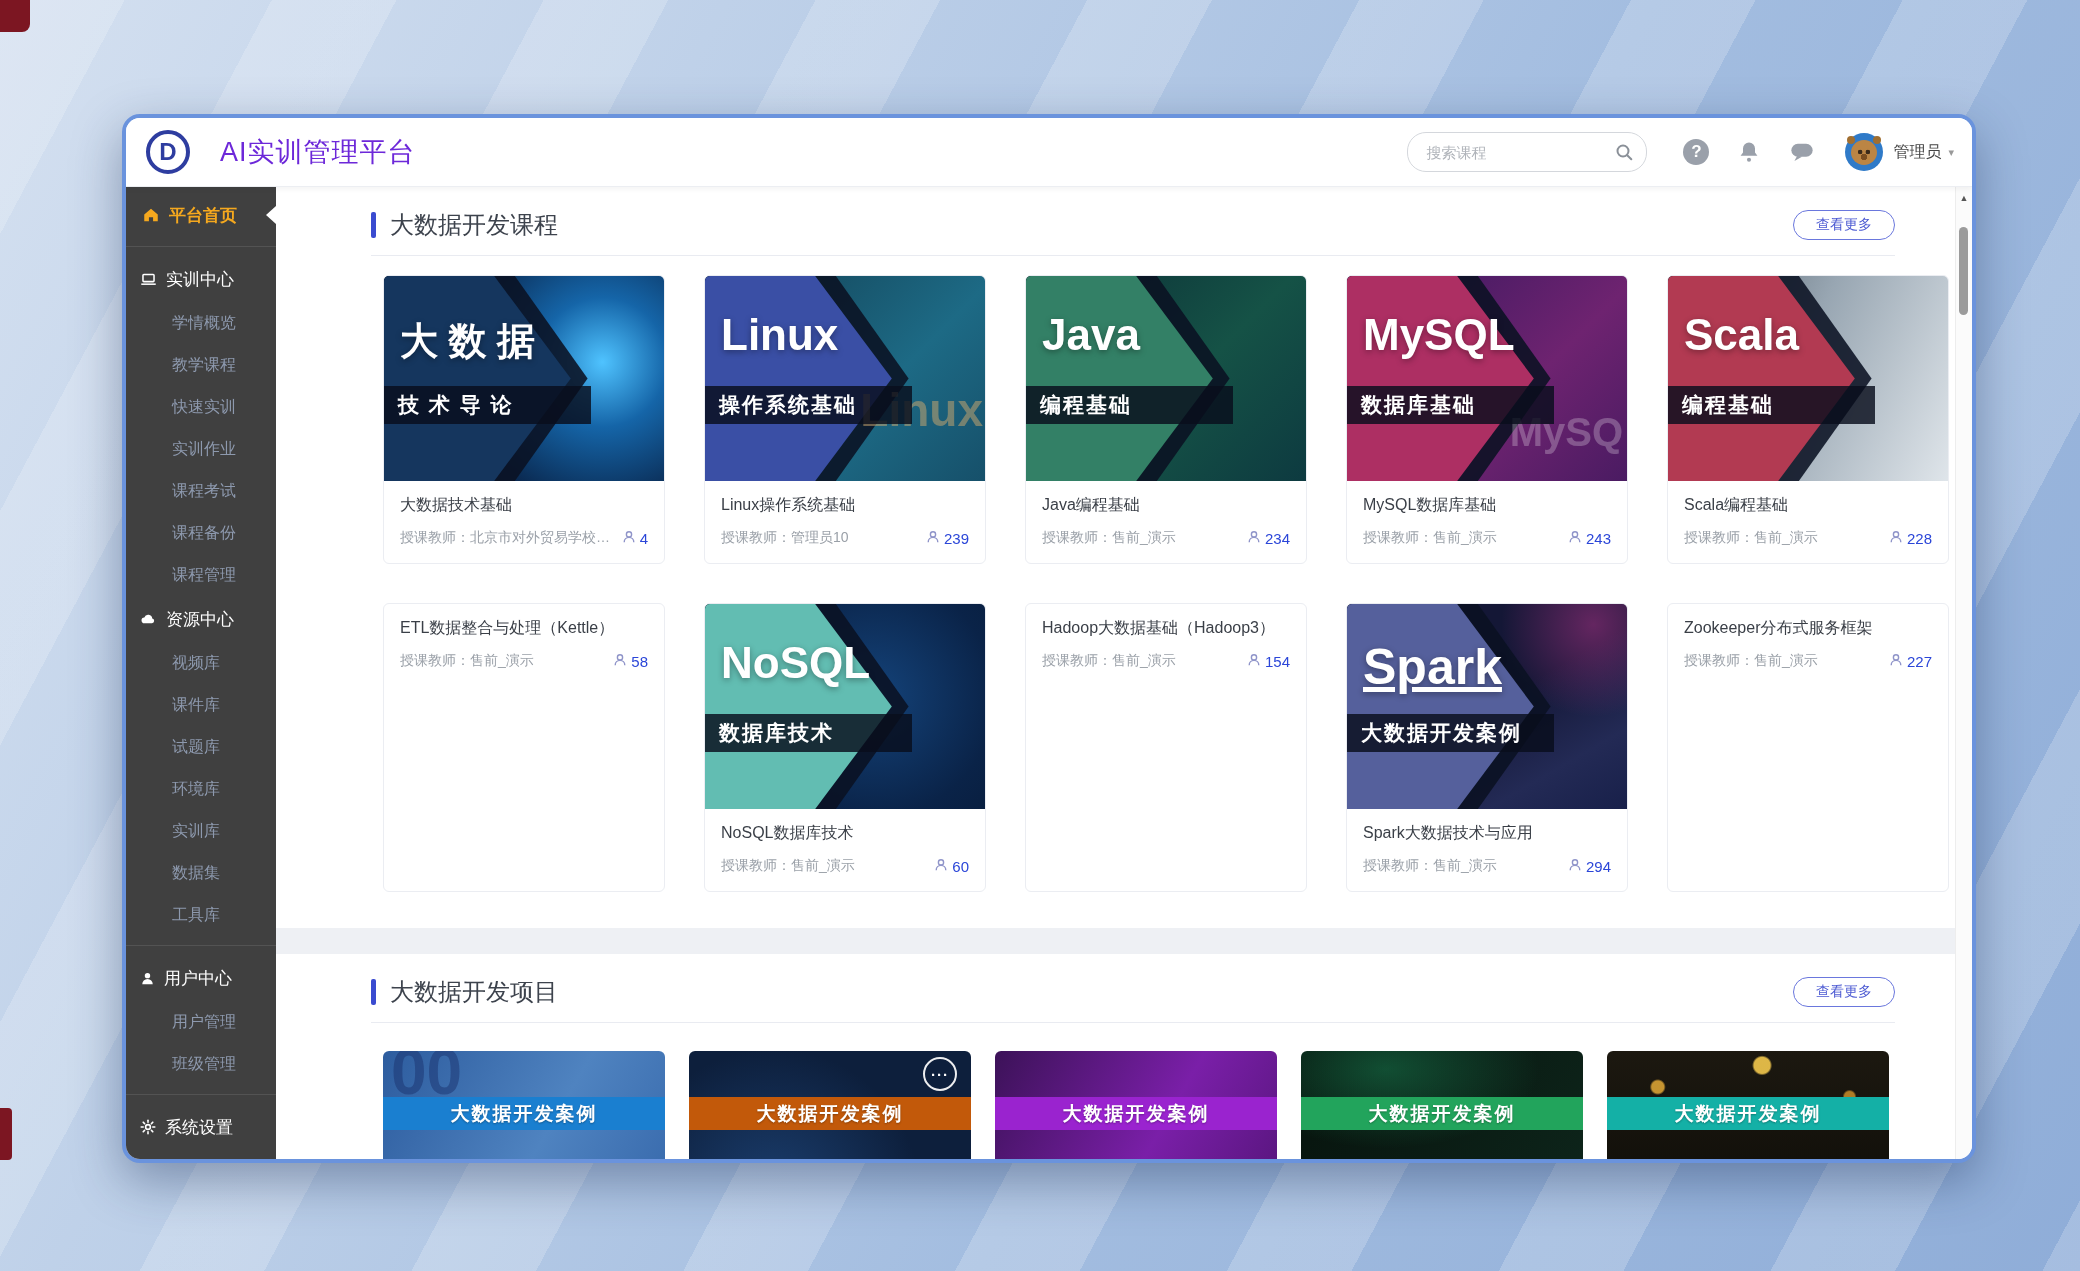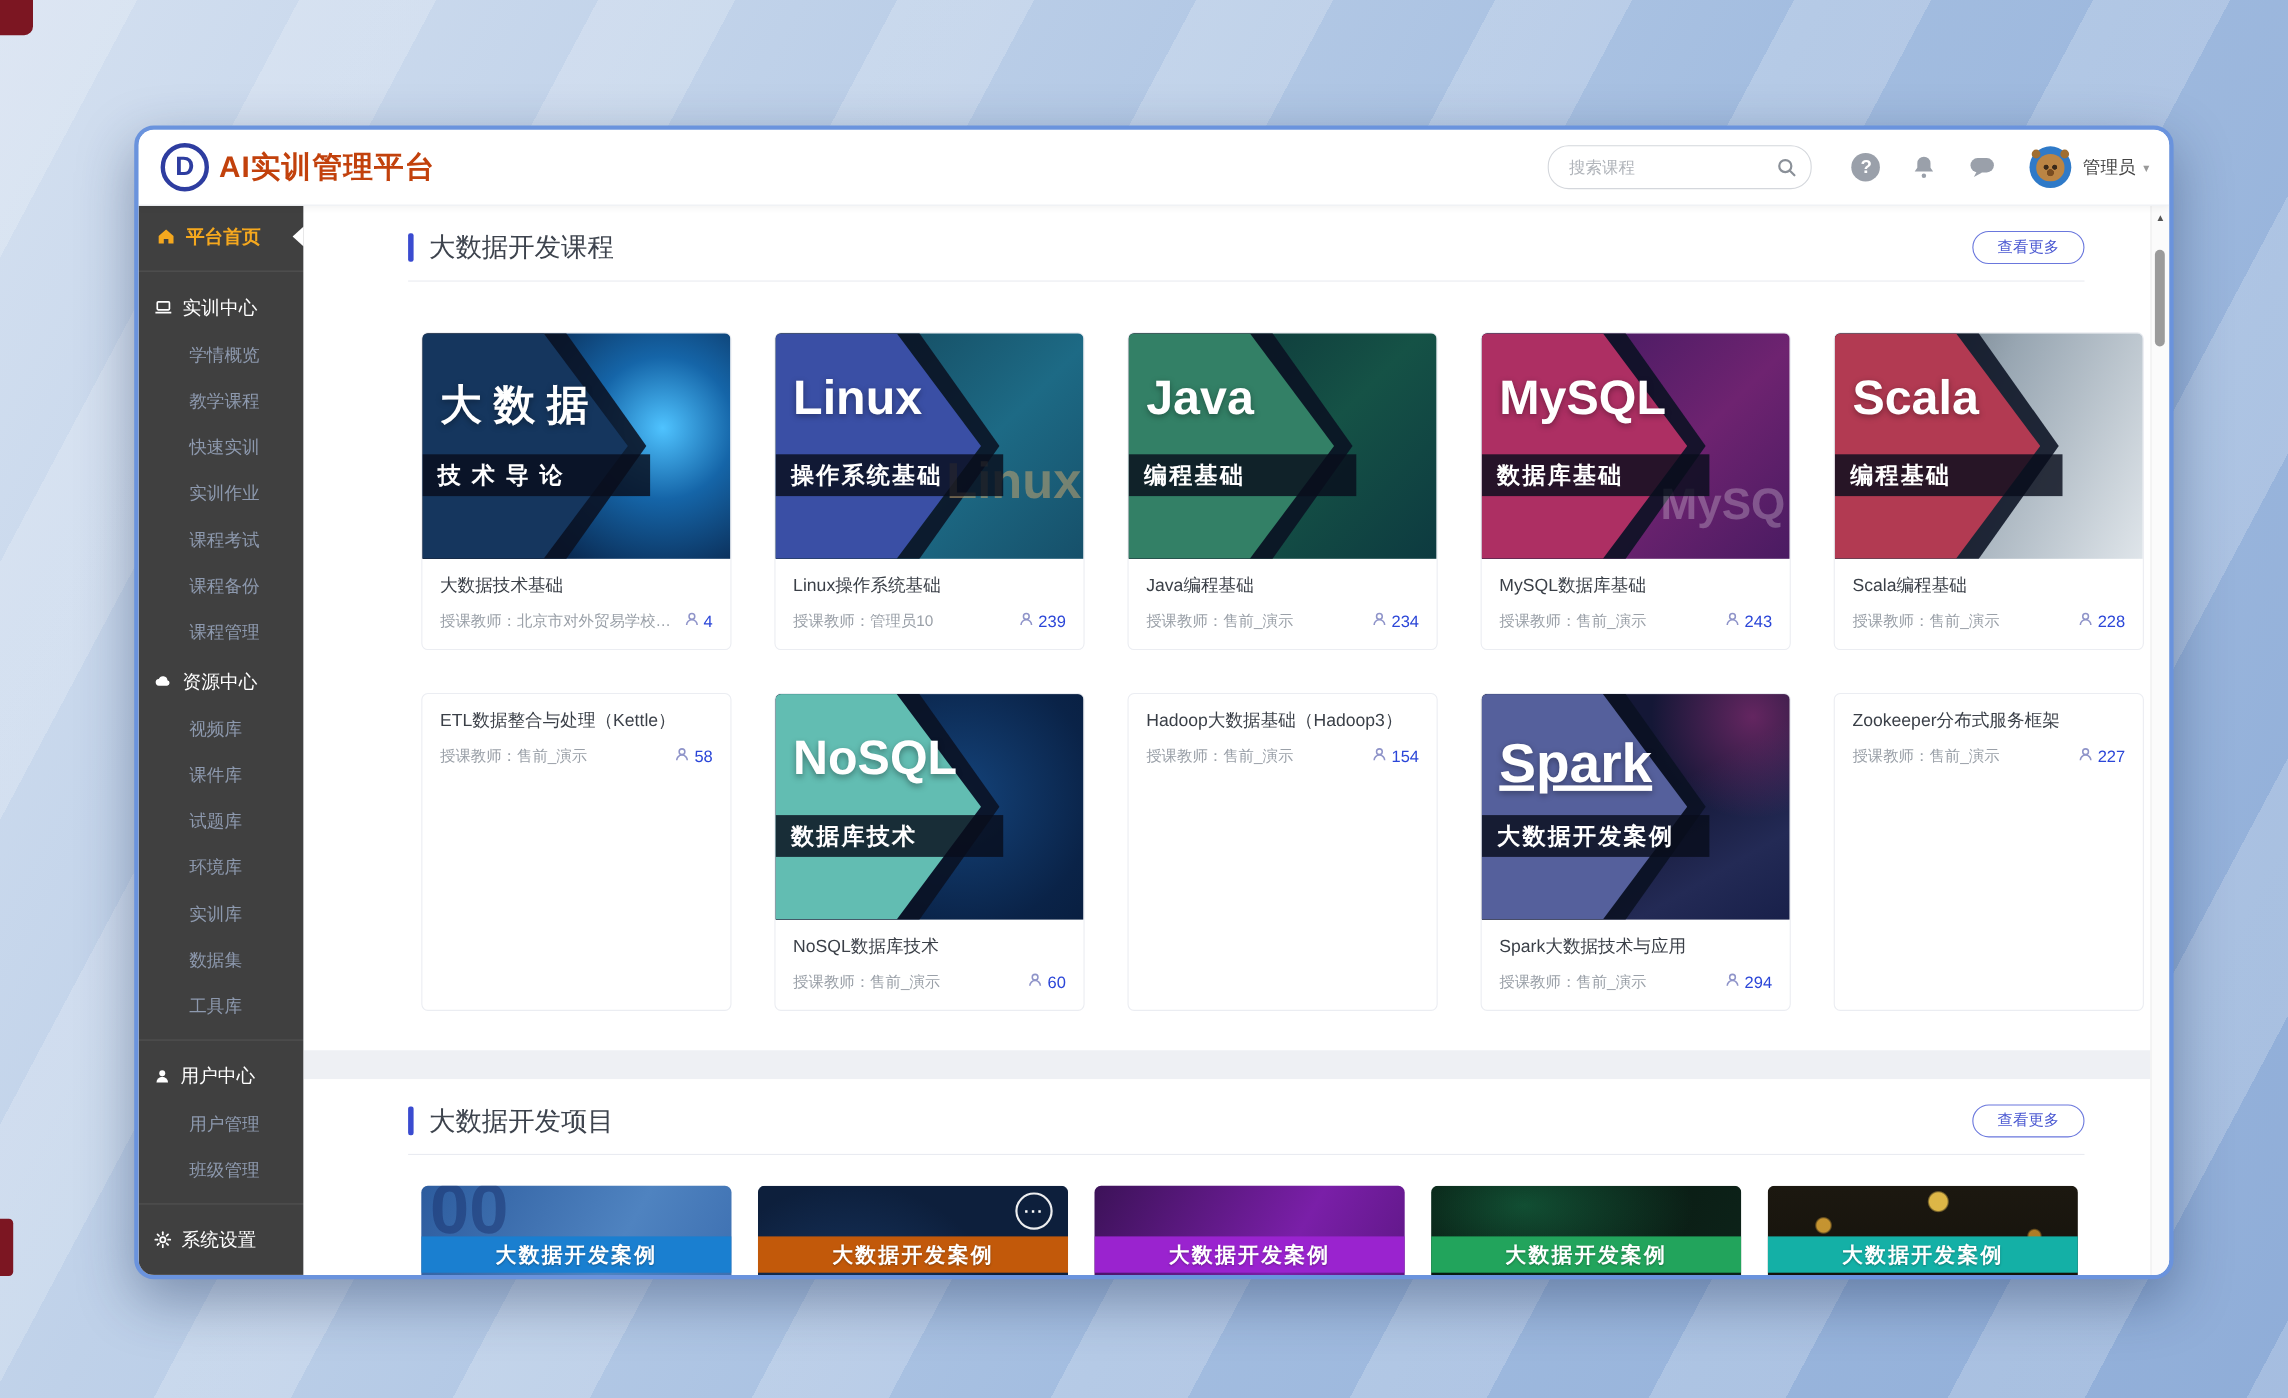--- a/index.html
+++ b/index.html
@@ -14,21 +14,21 @@
   .corner-red-b{position:absolute;left:0;top:1108px;width:12px;height:52px;background:#7c1622;border-radius:0 4px 4px 0;}
   
   .window{position:absolute;left:122px;top:114px;width:1846px;height:1041px;background:#fff;
     border:4px solid #6a93dd;border-radius:18px;box-shadow:0 18px 50px rgba(25,45,85,.40);
     display:flex;flex-direction:column;overflow:hidden;}
   
   .hdr{height:68px;flex:none;display:flex;align-items:center;background:#fff;
     padding:0 18px 0 20px;border-bottom:1px solid #eceef2;box-shadow:0 2px 6px rgba(0,0,0,.05);z-index:5;}
   .logo{width:44px;height:44px;border-radius:50%;border:4px solid #2e3da0;box-sizing:border-box;
     display:flex;align-items:center;justify-content:center;color:#2e3da0;font-weight:bold;font-size:24px;}
-  .appname{margin-left:9px;font-size:27px;font-weight:bold;color:#c2410c;letter-spacing:1px;}
+  .appname{margin-left:30px;font-size:27px;font-weight:normal;color:#6d28d9;letter-spacing:1px;}
   .hspace{flex:1;}
   .search{width:210px;height:38px;border:1px solid #d4d7dc;border-radius:19px;background:#fff;
     display:flex;align-items:center;padding:0 12px 0 16px;}
   .search input{border:0;outline:0;flex:1;font-size:15px;color:#333;background:transparent;min-width:0;
     font-family:"Liberation Sans","DejaVu Sans",sans-serif;}
   .search input::placeholder{color:#b0b4ba;}
   .hicons{display:flex;align-items:center;gap:28px;margin-left:36px;}
   .helpc{width:26px;height:26px;border-radius:50%;background:#9aa0aa;color:#fff;font-weight:bold;
     font-size:17px;display:flex;align-items:center;justify-content:center;cursor:pointer;}
   .hico{cursor:pointer;display:flex;}
@@ -50,21 +50,21 @@
     border-top:9px solid transparent;border-bottom:9px solid transparent;border-right:10px solid #ffffff;}
   .side-div{height:1px;background:rgba(255,255,255,.10);margin:9px 0;}
   .ghead{height:46px;padding-left:14px;color:#fff;font-size:17px;}
   .gsub{height:42px;padding-left:46px;color:#8d99ae;font-size:16px;}
   .sic{margin-right:9px;display:flex;}
   
   .main{flex:1;background:#eef0f4;display:flex;flex-direction:column;overflow:hidden;min-width:0;}
   .panel{background:#fff;}
   .panel1{padding:22px 60px 36px 95px;}
   .panel2{padding:22px 60px 0 95px;flex:1;}
-  .trow{display:flex;align-items:center;padding-bottom:14px;border-bottom:1px solid #e9ebf1;margin-bottom:46px;}
+  .trow{display:flex;align-items:center;padding-bottom:14px;border-bottom:1px solid #e9ebf1;margin-bottom:19px;}
   .trow2{margin-bottom:28px;}
   .tbar{width:5px;height:26px;background:#3a4bd0;border-radius:2px;margin-right:14px;}
   .stitle{font-size:24px;color:#3d434d;}
   .more{margin-left:auto;border:1px solid #6a77dd;color:#4b59d2;font-size:14px;height:30px;padding:0 22px;
     border-radius:16px;display:flex;align-items:center;background:#fff;cursor:pointer;}
   .cards{display:grid;grid-template-columns:repeat(5,282px);column-gap:24px;row-gap:40px;margin-left:12px;gap:39px;}
   .card{width:282px;border:1px solid #ebedf2;border-radius:6px;overflow:hidden;background:#fff;cursor:pointer;box-sizing:border-box;}
   .cover{height:205px;position:relative;overflow:hidden;}
   .aro{position:absolute;top:-14px;bottom:-14px;left:-26px;width:82%;background:rgba(10,17,34,.88);
     clip-path:polygon(0 0,64% 0,100% 50%,64% 100%,0 100%);}

